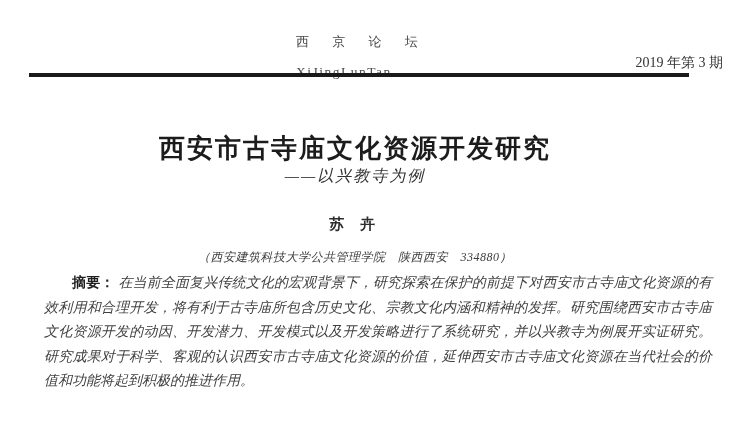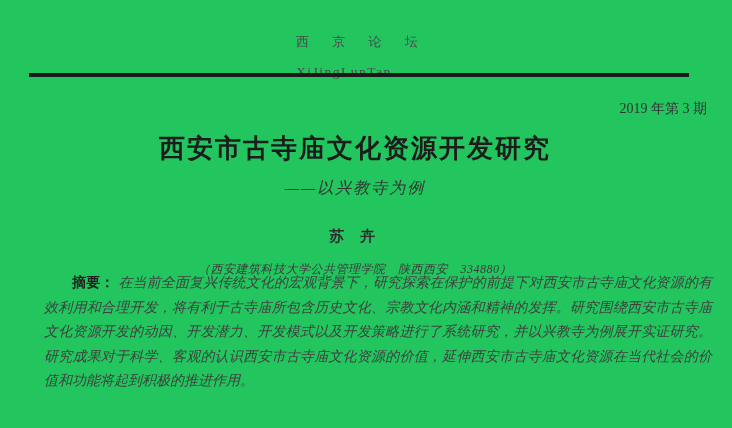--- a/index.html
+++ b/index.html
@@ -3,21 +3,21 @@
 <meta charset="utf-8">
 <style>
   * { margin: 0; padding: 0; box-sizing: border-box; }
   html, body { background: #e8e8e8; }
   body { font-family: "Liberation Serif", "DejaVu Serif", serif; }
 
   .page {
     position: relative;
     width: 732px;
     height: 428px;
-    background: #22c55e;
+    background: #ffffff;
     color: #222222;
     overflow: hidden;
   }
 
   
   .masthead {
     position: absolute;
     left: 296px;
     top: 33px;
     color: #4a4a4a;
@@ -29,25 +29,24 @@
   }
   .journal-pinyin {
     font-size: 13.5px;
     letter-spacing: 1.5px;
     margin-top: 13px;
     white-space: nowrap;
   }
   .issue {
     position: absolute;
     top: 54px;
-    right: 25px;
+    right: 9px;
     font-size: 14px;
     color: #333333;
     white-space: nowrap;
-    margin-top: 46px;
   }
   .double-rule {
     position: absolute;
     left: 29px;
     top: 73px;
     width: 660px;
     height: 2px;
     border-top: 2px solid #1a1a1a;
     border-bottom: 2px solid #1a1a1a;
   }
@@ -61,21 +60,20 @@
     text-align: center;
   }
   .paper-title {
     font-size: 26px;
     font-weight: 600;
     letter-spacing: 2px;
     color: #1c1c1c;
     white-space: nowrap;
   }
   .paper-subtitle {
-    margin-top: 12px;
     font-size: 16px;
     font-style: italic;
     letter-spacing: 2px;
     color: #333333;
     white-space: nowrap;
   }
   .author {
     margin-top: 28px;
     font-size: 15px;
     letter-spacing: 6px;

